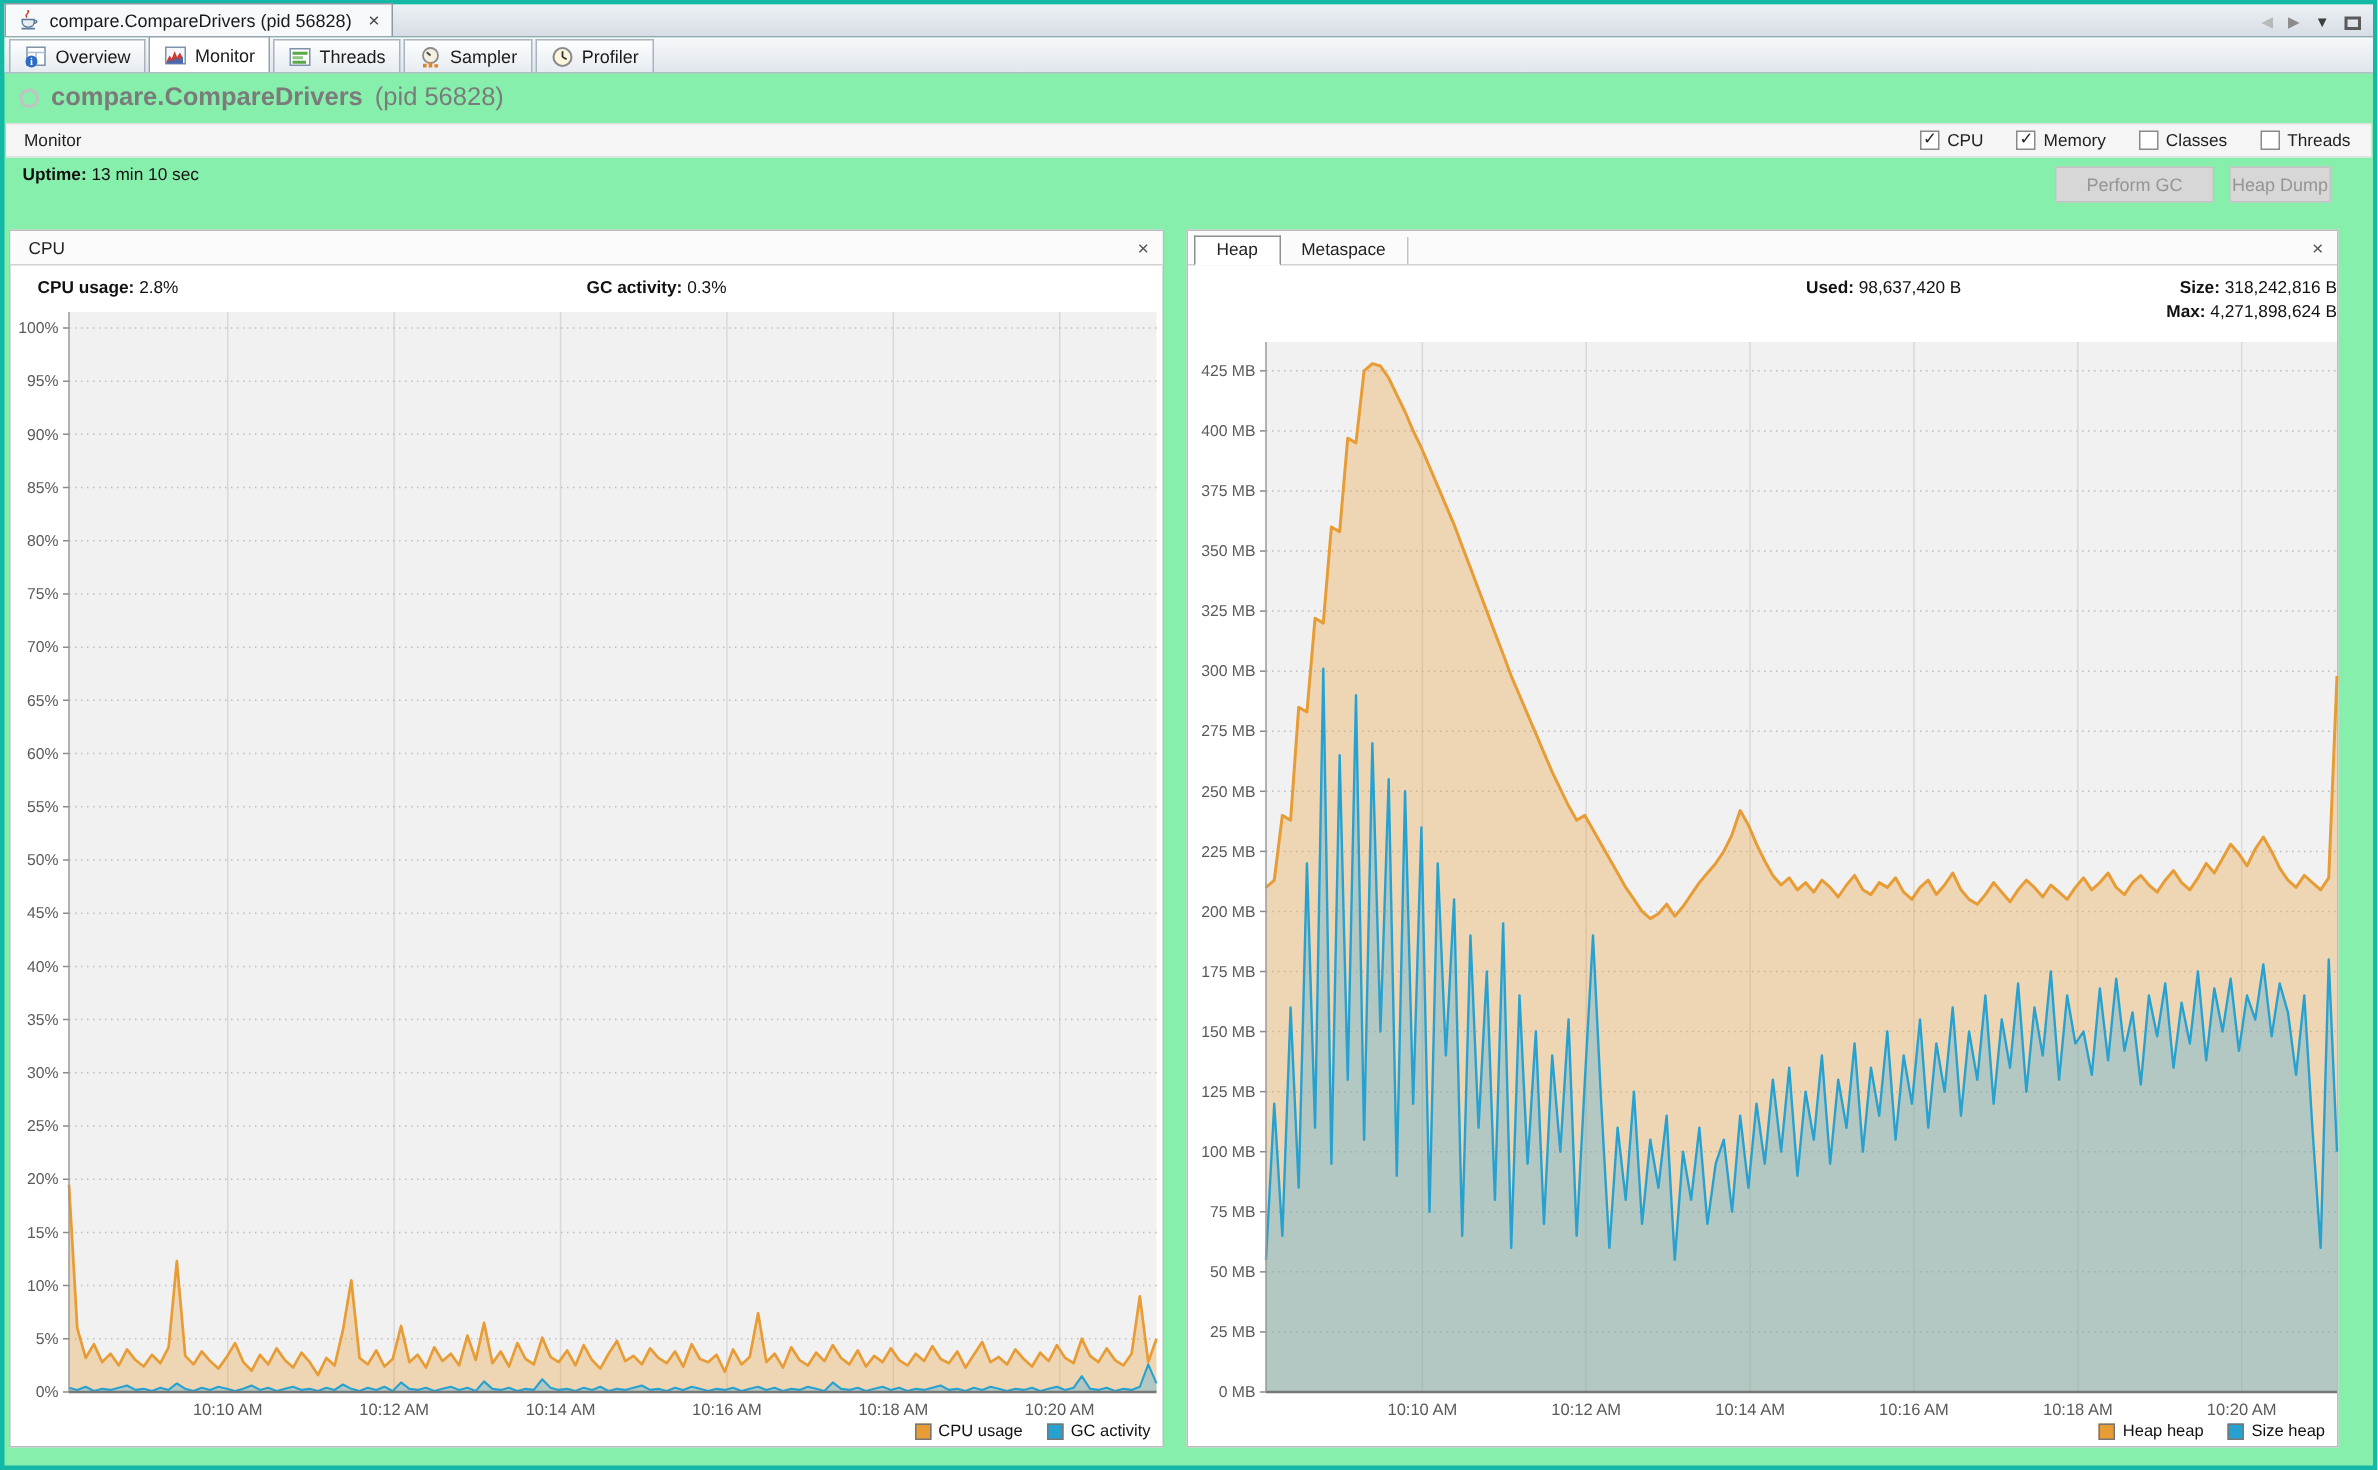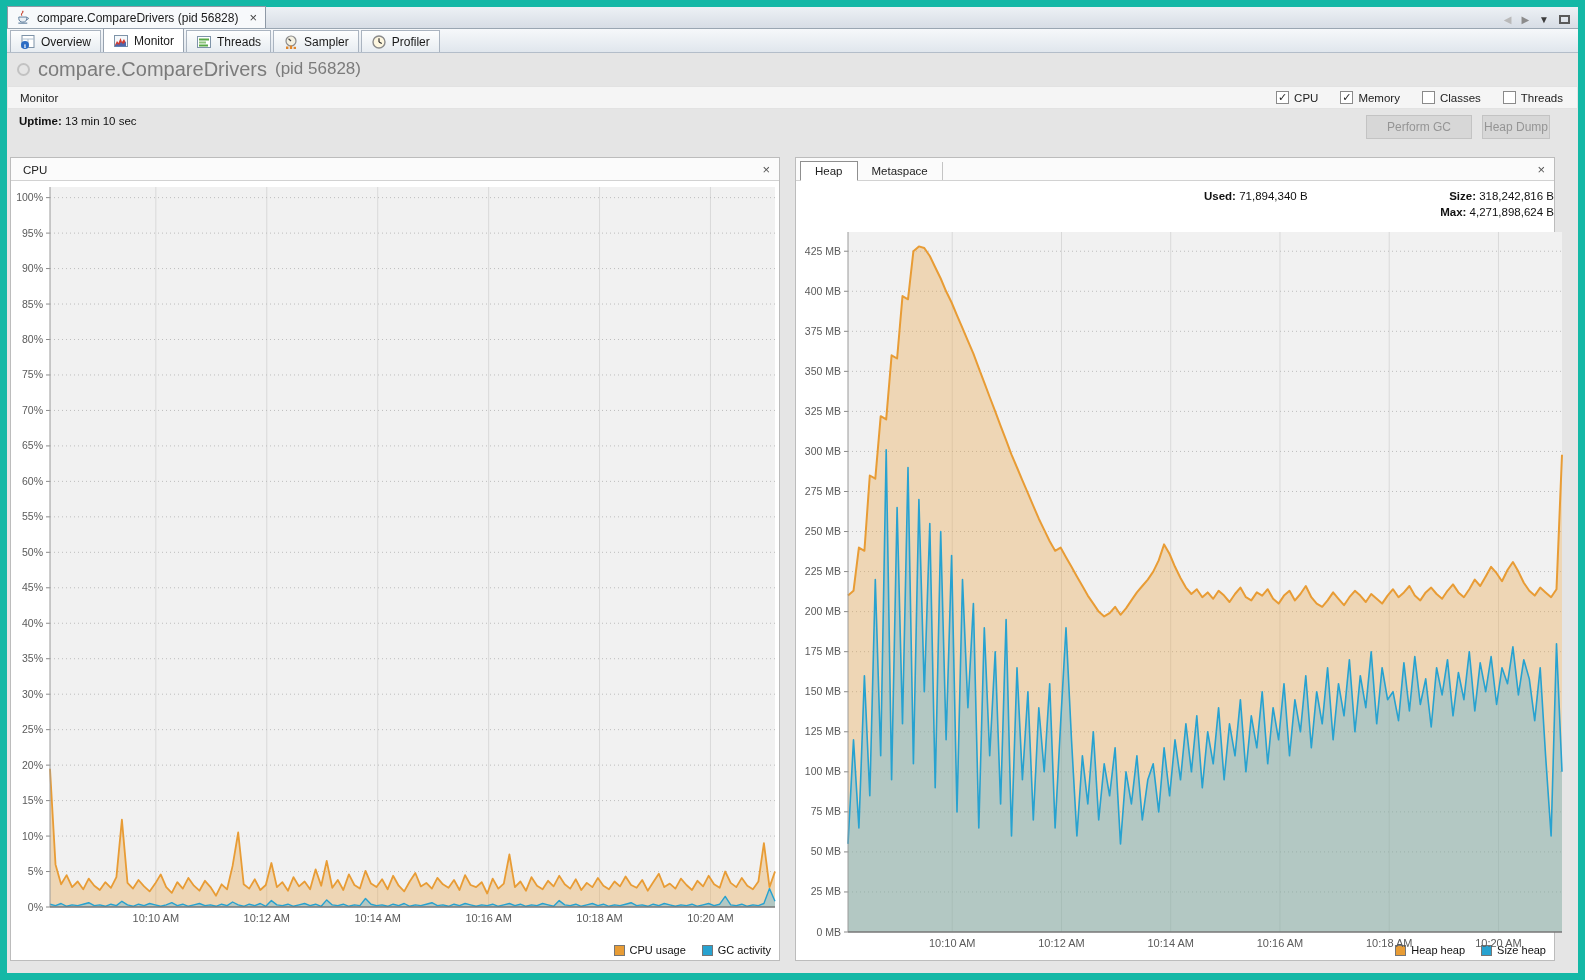--- a/index.html
+++ b/index.html
@@ -1,17 +1,17 @@
 <!DOCTYPE html>
 <html><head>
 <meta charset="utf-8">
 <style>
   * { margin:0; padding:0; box-sizing:border-box; }
   html,body { width:1585px; height:980px; background:#fff; font-family:"Liberation Sans",sans-serif; overflow:hidden; }
-  .win { position:relative; width:1585px; height:980px; background:#e5e5e5; border:7px solid #14b8a6; }
+  .win { position:relative; width:1585px; height:980px; background:#86efac; border:3px solid #14b8a6; }
 
   
   .doc-strip { position:absolute; top:0; left:0; right:0; height:22px;
     background:linear-gradient(#edf1f5,#d7dde5); border-bottom:1px solid #9aa6b2; display:flex; align-items:flex-end; }
   .doc-tab { height:22px; display:flex; align-items:center; gap:5px; padding:0 8px;
     background:#f7f9fb; border:1px solid #8e99a6; border-bottom:none; font-size:12px; color:#1a1a1a; }
   .doc-tab .tab-close { margin-left:6px; color:#444; font-size:13px; line-height:1; cursor:default; }
   .strip-controls { margin-left:auto; display:flex; align-items:center; gap:10px; padding:0 8px 3px 0; color:#8b8b8b; font-size:10px; }
   .strip-controls .ctl { cursor:default; }
   .strip-controls .dark { color:#3c3c3c; }
@@ -21,21 +21,21 @@
   .view-strip { position:absolute; top:22px; left:0; right:0; height:24px;
     background:linear-gradient(#f6f8fa,#e0e6ed); border-bottom:1px solid #b3bdc9; display:flex; align-items:flex-end; padding-left:3px; }
   .vtab { height:22px; display:flex; align-items:center; gap:5px; padding:0 9px; font-size:12px; color:#1a1a1a;
     border:1px solid #aab4c0; border-bottom:none; background:linear-gradient(#fdfefe,#e7ecf1); margin-right:2px; }
   .vtab.active { background:#fff; height:24px; border-color:#97a2af; }
   .vicon { display:inline-flex; width:16px; height:16px; }
 
   
   .titlebar { position:absolute; top:48px; left:10px; right:10px; height:28px; display:flex; align-items:center; gap:8px; }
   .circle { width:13px; height:13px; border-radius:50%; border:2px solid #c2c2c2; display:inline-block; }
-  .tname { font-size:20px; font-weight:normal; color:#7b7b7b; }
+  .tname { font-size:17px; font-weight:bold; color:#7b7b7b; }
   .tpid  { font-size:17px; color:#7b7b7b; }
 
   
   .monitorbar { position:absolute; top:79px; left:1px; right:1px; height:23px; background:#f5f5f5;
     border-top:1px solid #e2e2e2; border-bottom:1px solid #e2e2e2; display:flex; align-items:center;
     padding:0 14px 0 12px; font-size:11.5px; color:#222; }
   .cbs { margin-left:auto; display:flex; gap:22px; }
   .cb-item { display:flex; align-items:center; gap:5px; font-size:11.5px; cursor:default; }
   .cb { width:13px; height:13px; border:1px solid #8a8a8a; background:#fff; display:inline-flex;
     align-items:center; justify-content:center; font-size:11px; color:#222; line-height:1; }
@@ -189,20 +189,24 @@
       <button class="gbtn" disabled="" style="width:68px">Heap Dump</button>
     </div>
   </div>
 
   <div class="panels">
 
     <div class="panel left">
       <div class="phead">
         <span class="ptab-single">CPU</span>
         <span class="pclose">×</span>
+      </div>
+      <div class="pstats">
+        <span><b>CPU usage:</b> <span>2.8%</span></span>
+        <span class="stat2"><b>GC activity:</b> <span>0.3%</span></span>
       </div>
       <div class="chart"><svg width="768" height="746" font-family="Liberation Sans, sans-serif">
             <rect x="39" y="6" width="725" height="720" fill="#f1f1f1"></rect>
             <line x1="144.85" y1="6" x2="144.85" y2="726" stroke="#d9d9d9" stroke-width="1"></line>
             <text x="144.85" y="741" text-anchor="middle" font-size="11" fill="#5a5a5a">10:10 AM</text>
             <line x1="255.77499999999998" y1="6" x2="255.77499999999998" y2="726" stroke="#d9d9d9" stroke-width="1"></line>
             <text x="255.77499999999998" y="741" text-anchor="middle" font-size="11" fill="#5a5a5a">10:12 AM</text>
             <line x1="366.7" y1="6" x2="366.7" y2="726" stroke="#d9d9d9" stroke-width="1"></line>
             <text x="366.7" y="741" text-anchor="middle" font-size="11" fill="#5a5a5a">10:14 AM</text>
             <line x1="477.625" y1="6" x2="477.625" y2="726" stroke="#d9d9d9" stroke-width="1"></line>
@@ -294,21 +298,21 @@
 
     <div class="panel right">
       <div class="phead tabs">
         <span class="ptab active">Heap</span>
         <span class="ptab">Metaspace</span>
         <span class="pclose">×</span>
       </div>
       <div class="pstats heapstats">
         <div class="row">
           <span><b>Size:</b> <span>318,242,816 B</span></span>
-          <span class="stat2"><b>Used:</b> <span>71,894,340 B</span></span>
+          <span class="stat2"><b>Used:</b> <span>98,637,420 B</span></span>
         </div>
         <div class="row">
           <span><b>Max:</b> <span>4,271,898,624 B</span></span>
         </div>
       </div>
       <div class="chart"><svg width="770" height="726" font-family="Liberation Sans, sans-serif">
             <rect x="52" y="6" width="714" height="700" fill="#f1f1f1"></rect>
             <line x1="156.244" y1="6" x2="156.244" y2="706" stroke="#d9d9d9" stroke-width="1"></line>
             <text x="156.244" y="721" text-anchor="middle" font-size="11" fill="#5a5a5a">10:10 AM</text>
             <line x1="265.486" y1="6" x2="265.486" y2="706" stroke="#d9d9d9" stroke-width="1"></line>

